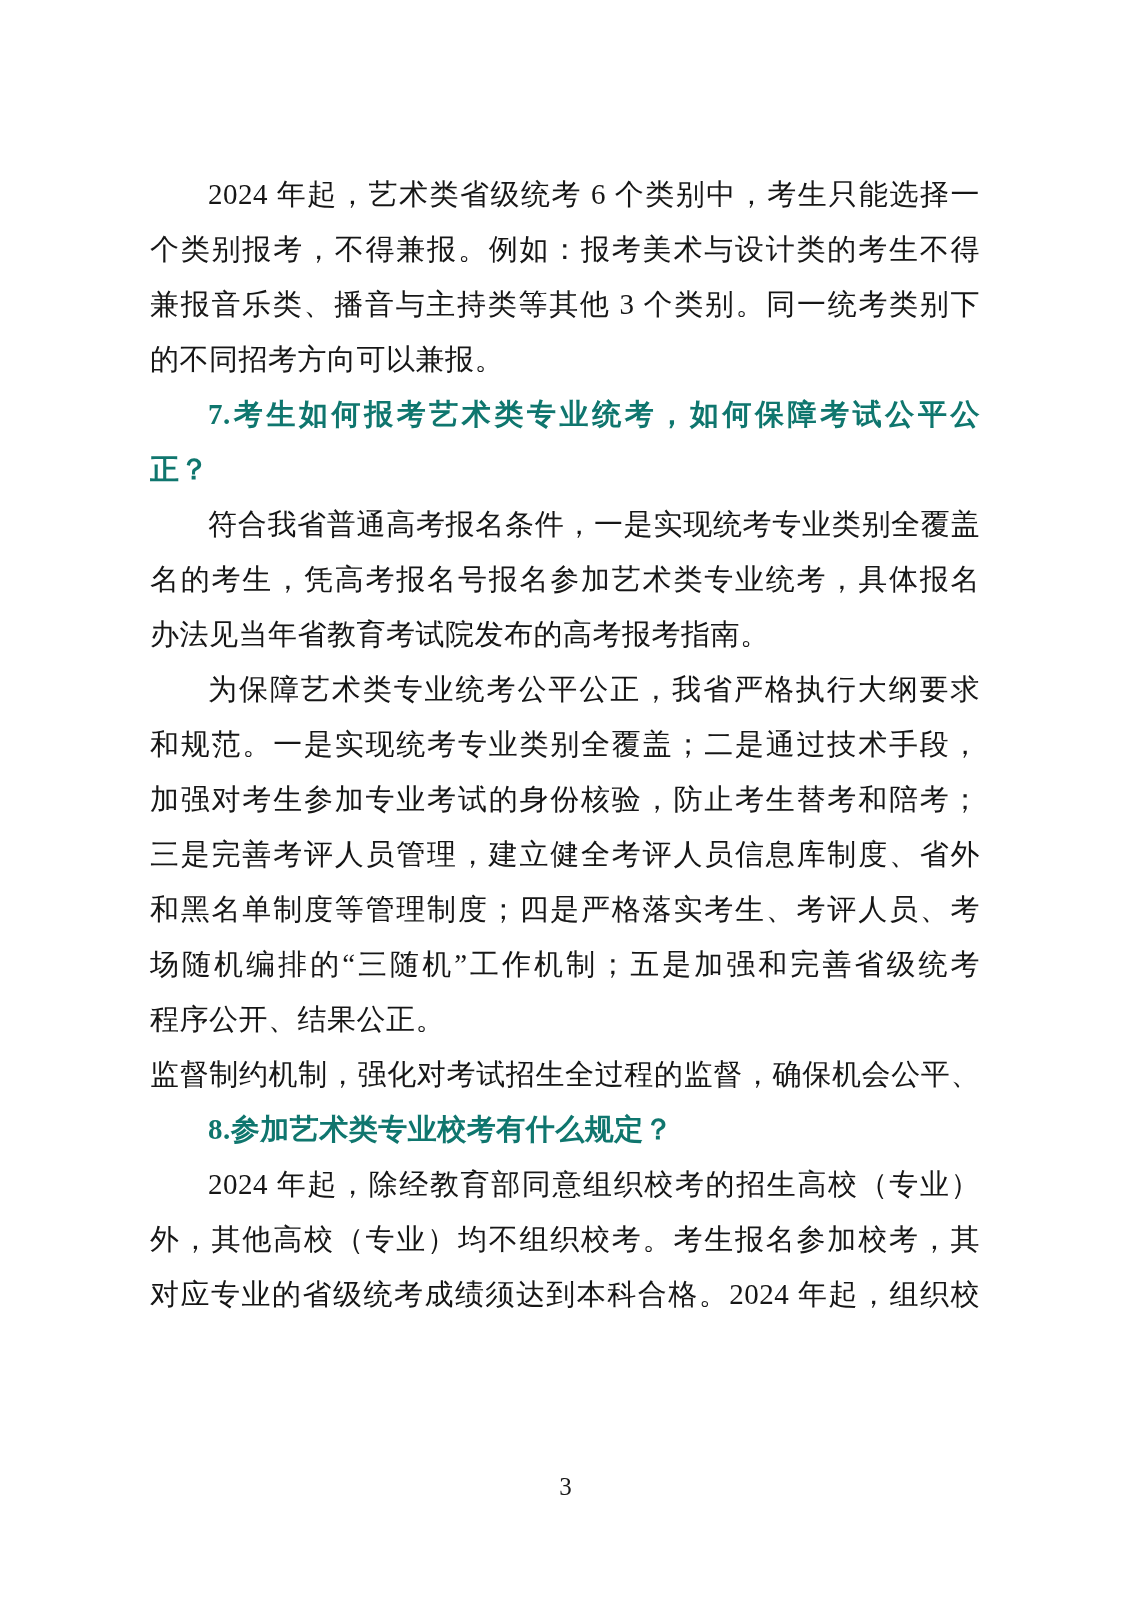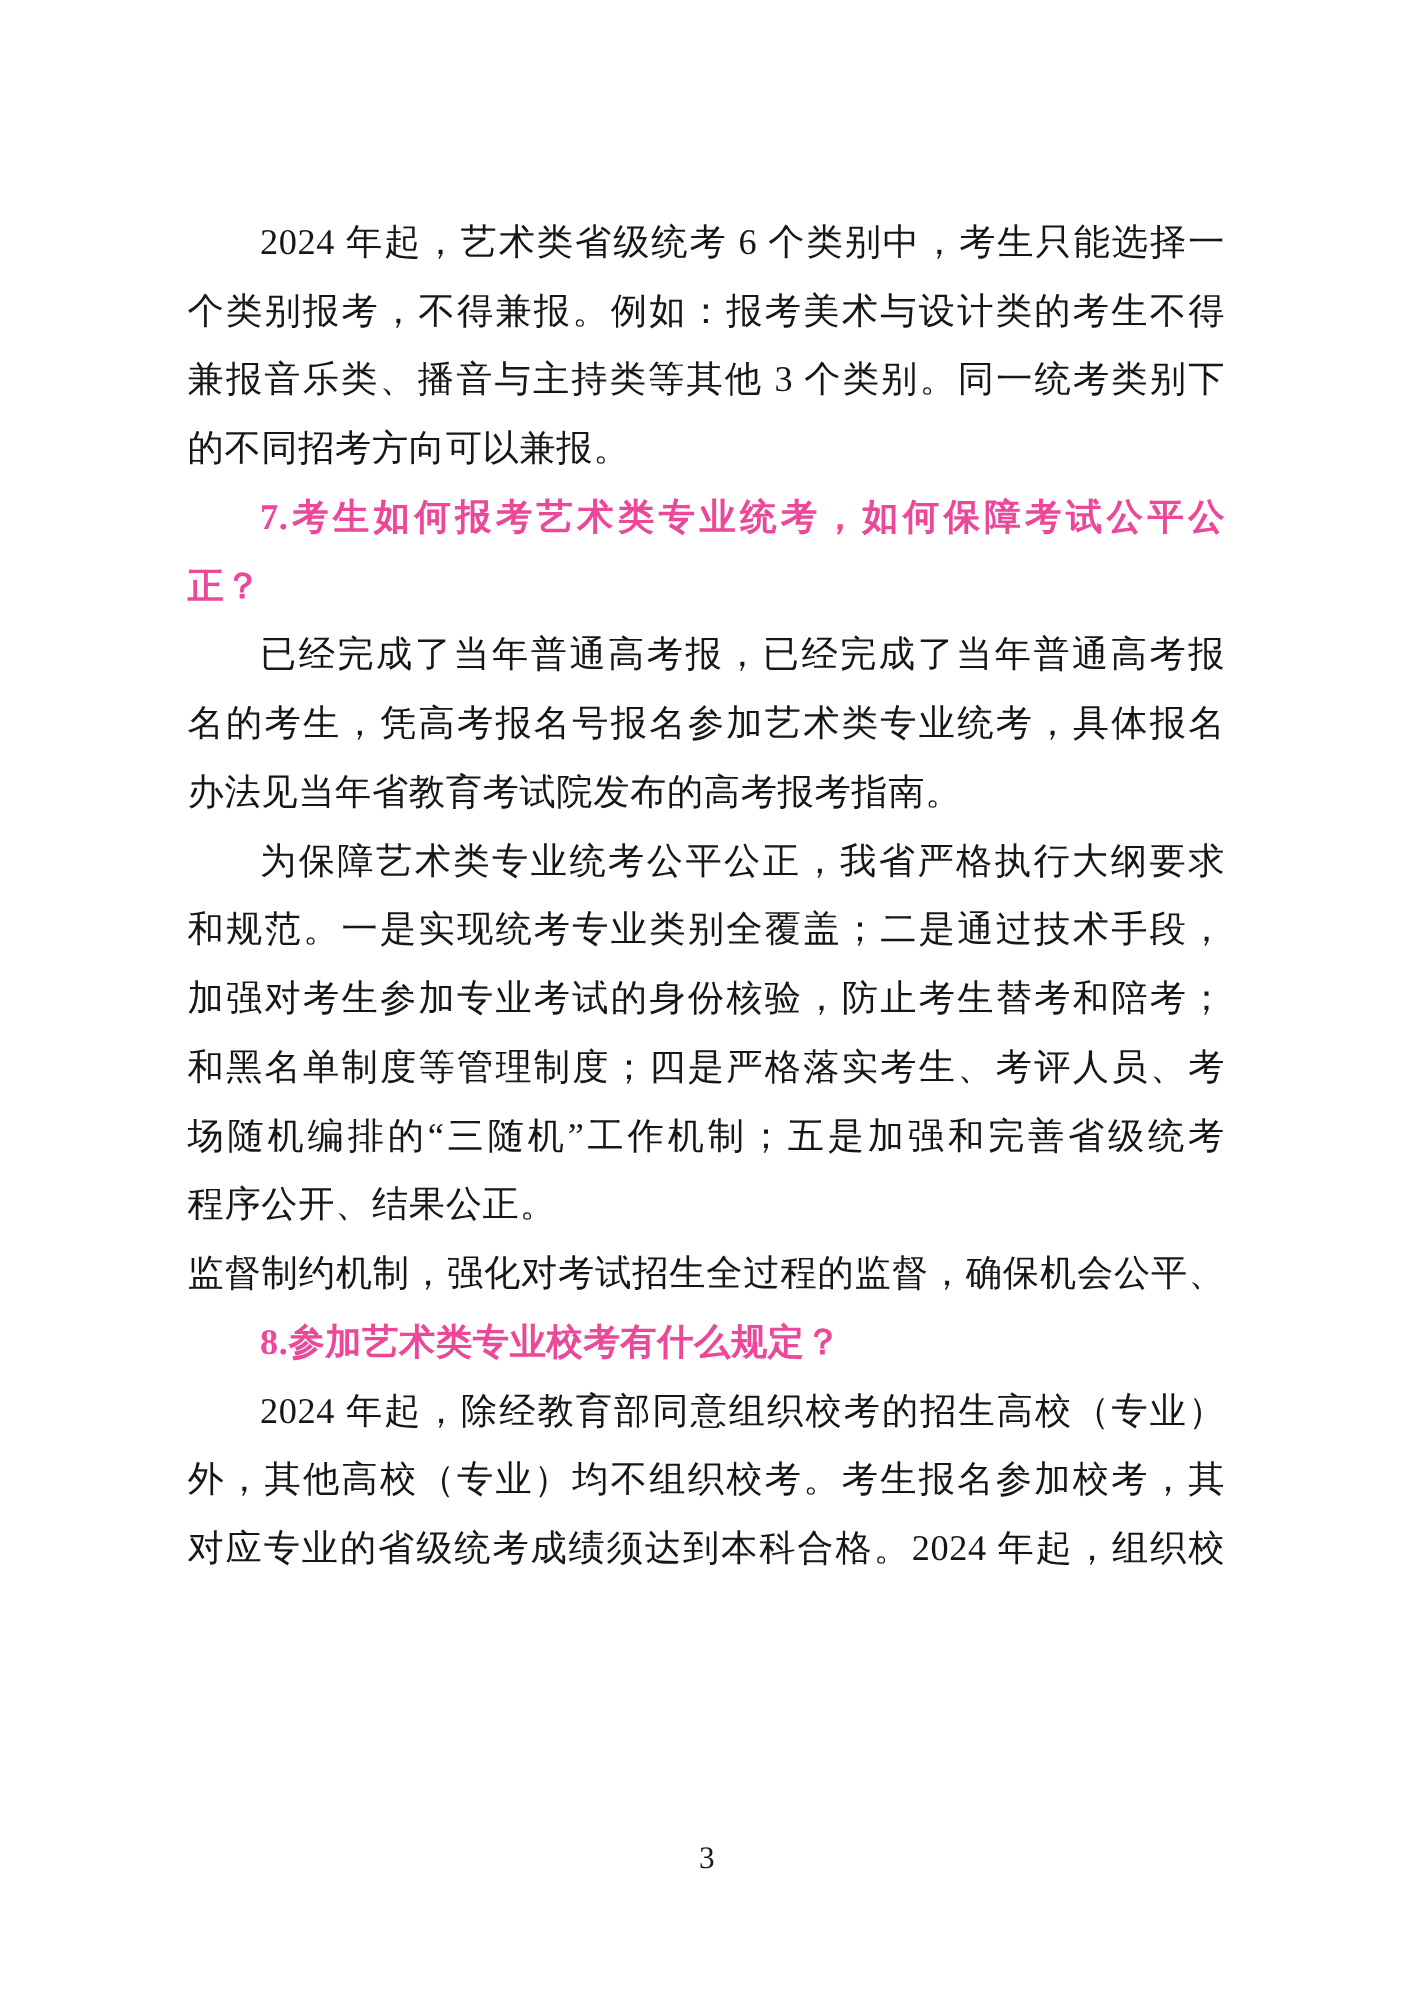--- a/index.html
+++ b/index.html
@@ -44,21 +44,21 @@
   }
   .line.flush-left {
     text-align: center;
     text-align-last: left;
   }
   .line.indent {
     text-indent: 2em;
   }
   .block.heading .line {
     font-weight: 700;
-    color: #ec4899;
+    color: #0f766e;
   }
   .page-number {
     position: absolute;
     left: 0;
     top: 1472px;
     width: 100%;
     text-align: center;
     font-size: 25px;
     line-height: 30px;
     color: #1a1a1a;
@@ -73,28 +73,29 @@
         <div class="line indent">2024 年起，艺术类省级统考 6 个类别中，考生只能选择一</div>
         <div class="line">个类别报考，不得兼报。例如：报考美术与设计类的考生不得</div>
         <div class="line">兼报音乐类、播音与主持类等其他 3 个类别。同一统考类别下</div>
         <div class="line flush-left">的不同招考方向可以兼报。</div>
       </div>
       <div class="block heading">
         <div class="line indent">7.考生如何报考艺术类专业统考，如何保障考试公平公</div>
         <div class="line flush-left">正？</div>
       </div>
       <div class="block paragraph">
-        <div class="line indent">已经完成了当年普通高考报，已经完成了当年普通高考报</div>
+        <div class="line indent">符合我省普通高考报名条件，一是实现统考专业类别全覆盖</div>
         <div class="line">名的考生，凭高考报名号报名参加艺术类专业统考，具体报名</div>
         <div class="line flush-left">办法见当年省教育考试院发布的高考报考指南。</div>
       </div>
       <div class="block paragraph">
         <div class="line indent">为保障艺术类专业统考公平公正，我省严格执行大纲要求</div>
         <div class="line">和规范。一是实现统考专业类别全覆盖；二是通过技术手段，</div>
         <div class="line">加强对考生参加专业考试的身份核验，防止考生替考和陪考；</div>
+        <div class="line">三是完善考评人员管理，建立健全考评人员信息库制度、省外</div>
         <div class="line">和黑名单制度等管理制度；四是严格落实考生、考评人员、考</div>
         <div class="line">场随机编排的“三随机”工作机制；五是加强和完善省级统考</div>
         <div class="line flush-left">程序公开、结果公正。</div>
         <div class="line">监督制约机制，强化对考试招生全过程的监督，确保机会公平、</div>
       </div>
       <div class="block heading">
         <div class="line indent flush-left">8.参加艺术类专业校考有什么规定？</div>
       </div>
       <div class="block paragraph">
         <div class="line indent">2024 年起，除经教育部同意组织校考的招生高校（专业）</div>

